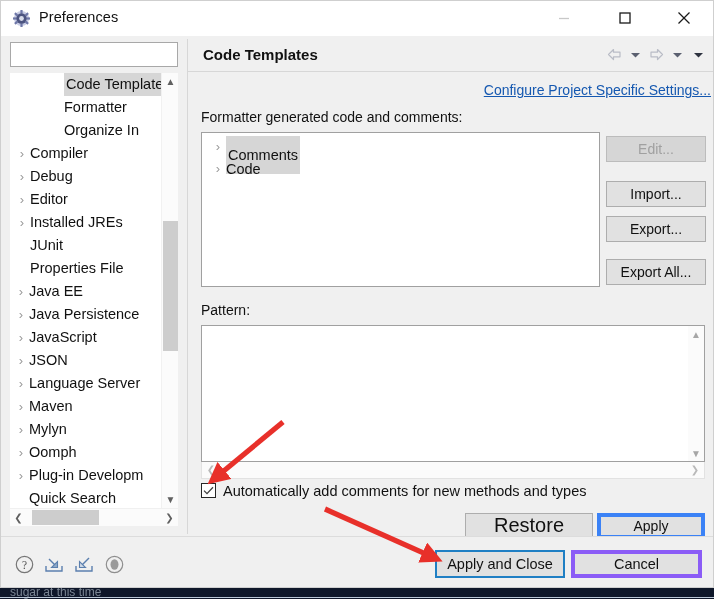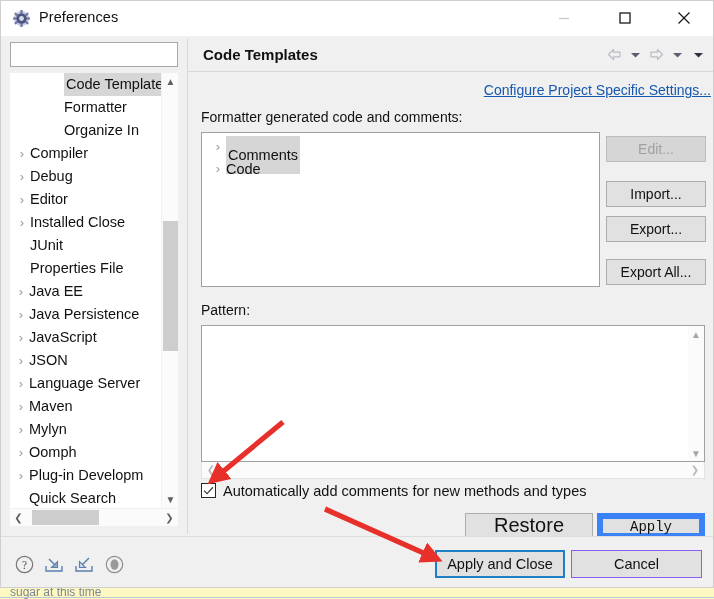--- a/index.html
+++ b/index.html
@@ -297,23 +297,23 @@
     width: 128px; height: 26px;
     background: #e1e1e1; border: 1px solid #adadad;
     box-sizing: border-box;
     font-family: "Liberation Sans", sans-serif;
     font-size: 20px; color: #111;
     cursor: pointer; padding: 0;
   }
   #btn-apply {
     position: absolute; left: 409px; top: 474px;
     width: 108px; height: 26px;
-    background: #e1e1e1; border: 6px solid #3b82f6;
-    box-sizing: border-box;
-    font-family: Liberation Mono, monospace;
+    background: #e1e1e1; border: 4px solid #3b82f6;
+    box-sizing: border-box;
+    font-family: Liberation Sans, sans-serif;
     font-size: 14px; color: #111;
     cursor: pointer; padding: 0;
   }
 
   
   #bottom-bar {
     position: absolute; left: 0; top: 535px;
     width: 712px; height: 51px;
     background: #f0f0f0;
     border-top: 1px solid #dcdcdc;
@@ -336,32 +336,32 @@
     border: 2px solid #1f7fc4;
     box-sizing: border-box;
     font-family: "Liberation Sans", sans-serif;
     font-size: 14.5px; color: #111;
     cursor: pointer; padding: 0;
   }
   #btn-cancel {
     position: absolute; left: 570px; top: 549px;
     width: 131px; height: 28px;
     background: #e1e1e1;
-    border: 1px solid #8b5cf6;
+    border: 4px solid #8b5cf6;
     box-sizing: border-box;
     font-family: "Liberation Sans", sans-serif;
     font-size: 14.5px; color: #111;
     cursor: pointer; padding: 0;
   }
 
   
   #bg-sliver {
     position: absolute; left: 0; top: 588px;
     width: 714px; height: 11px;
-    background: #fef9c3;
+    background: #0f172a;
     overflow: hidden;
   }
   #bg-sliver-text {
     position: absolute; left: 10px; top: -3px;
     font-size: 12px; color: #7b8694;
     white-space: nowrap;
   }
   #bg-sliver-rule {
     position: absolute; left: 0; bottom: 1px;
     width: 714px; height: 1px; background: #b9c6d6;
@@ -427,21 +427,21 @@
     <input id="filter-input" type="text" value="" style="">
   </div>
 
   <div id="tree-panel">
       <div class="tree-item indent2 sel"><span class="lbl">Code Templates</span></div>
       <div class="tree-item indent2"><span class="lbl">Formatter</span></div>
       <div class="tree-item indent2"><span class="lbl">Organize In</span></div>
       <div class="tree-item indent1"><span class="twisty">›</span><span class="lbl">Compiler</span></div>
       <div class="tree-item indent1"><span class="twisty">›</span><span class="lbl">Debug</span></div>
       <div class="tree-item indent1"><span class="twisty">›</span><span class="lbl">Editor</span></div>
-      <div class="tree-item indent1"><span class="twisty">›</span><span class="lbl">Installed Close</span></div>
+      <div class="tree-item indent1"><span class="twisty">›</span><span class="lbl">Installed JREs</span></div>
       <div class="tree-item indent1"><span class="twisty"></span><span class="lbl">JUnit</span></div>
       <div class="tree-item indent1"><span class="twisty"></span><span class="lbl">Properties File</span></div>
       <div class="tree-item indent0"><span class="twisty">›</span><span class="lbl">Java EE</span></div>
       <div class="tree-item indent0"><span class="twisty">›</span><span class="lbl">Java Persistence</span></div>
       <div class="tree-item indent0"><span class="twisty">›</span><span class="lbl">JavaScript</span></div>
       <div class="tree-item indent0"><span class="twisty">›</span><span class="lbl">JSON</span></div>
       <div class="tree-item indent0"><span class="twisty">›</span><span class="lbl">Language Server</span></div>
       <div class="tree-item indent0"><span class="twisty">›</span><span class="lbl">Maven</span></div>
       <div class="tree-item indent0"><span class="twisty">›</span><span class="lbl">Mylyn</span></div>
       <div class="tree-item indent0"><span class="twisty">›</span><span class="lbl">Oomph</span></div>

